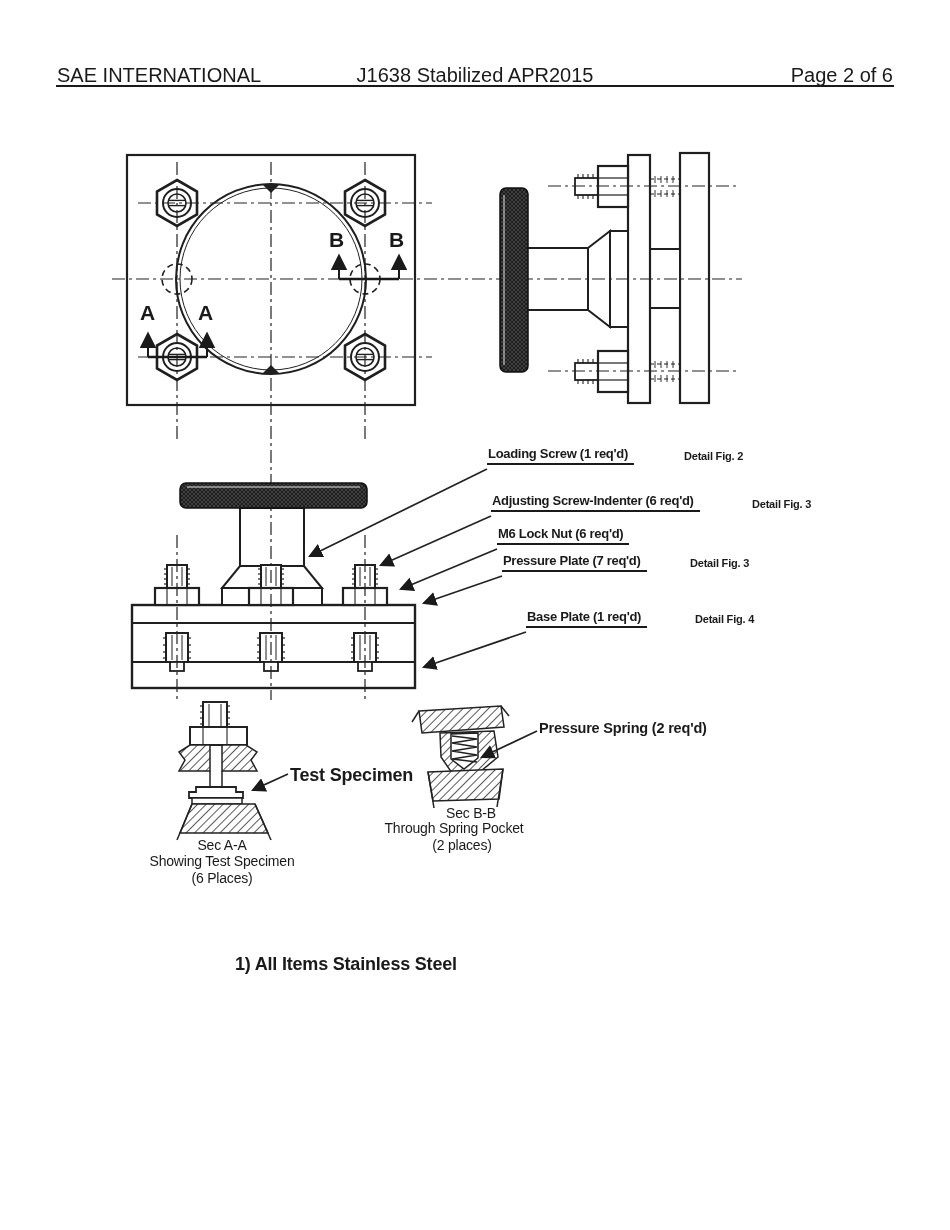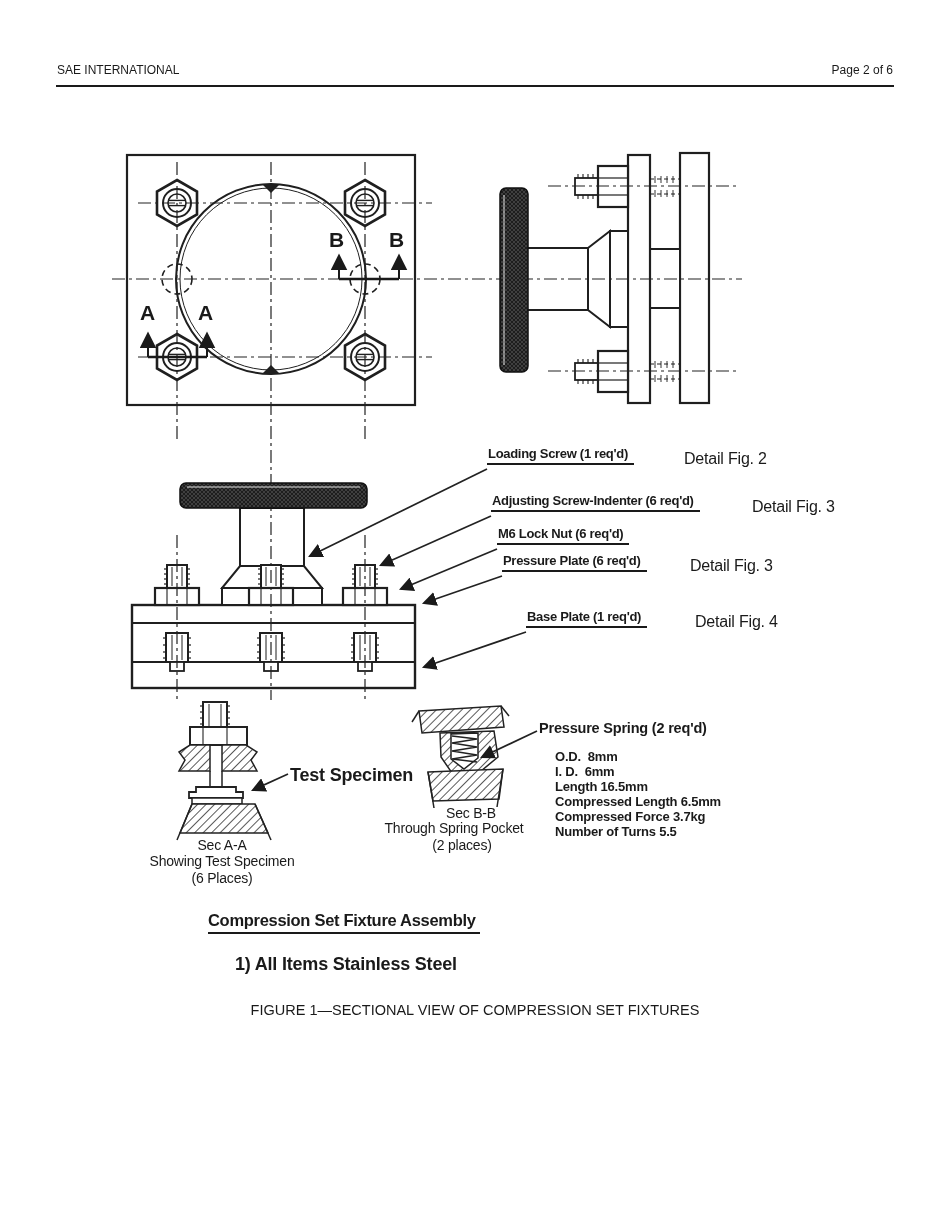--- a/index.html
+++ b/index.html
@@ -1,39 +1,40 @@
 <!DOCTYPE html>
 <html><head>
 <meta charset="utf-8">
 <style>
   html,body{margin:0;padding:0;background:#ffffff;}
   #page{position:relative;width:950px;height:1230px;background:#ffffff;overflow:hidden;
         font-family:"Liberation Sans",sans-serif;color:#1a1a1a;}
   #drawing{position:absolute;left:0;top:0;width:950px;height:1230px;}
   .t{position:absolute;white-space:nowrap;color:#1a1a1a;line-height:1.15;}
-  .hdr{font-size:12px;}
+  .hdr{font-size:20px;}
   .rule{position:absolute;left:56px;right:56px;top:85px;height:2px;background:#1a1a1a;}
   .secletter{font-size:21px;font-weight:bold;letter-spacing:-0.5px;}
   .callout{font-size:13px;font-weight:bold;letter-spacing:-0.3px;
            border-bottom:2px solid #1a1a1a;padding:0 6px 1px 1px;}
-  .detail{font-size:16px;font-weight:normal;letter-spacing:-0.2px;}
+  .detail{font-size:11px;font-weight:bold;letter-spacing:-0.2px;}
   .lbl13{font-size:18px;font-weight:bold;letter-spacing:-0.2px;}
   .lbl14{font-size:14px;font-weight:normal;letter-spacing:-0.2px;}
   .ctr{text-align:center;}
   .spec{font-size:13px;font-weight:bold;letter-spacing:-0.2px;line-height:15px;white-space:pre;}
   .asmtitle{font-size:16.5px;font-weight:bold;letter-spacing:-0.3px;
             border-bottom:2px solid #1a1a1a;padding:0 4px 2px 0;}
   .caption{font-size:14.5px;}
 </style>
 </head>
 <body>
 
 <div id="page">
 
   <div class="t hdr" style="left:57px;top:64px;">SAE INTERNATIONAL</div>
+  <div class="t hdr ctr" style="left:0;width:950px;top:64px;">J1638 Stabilized APR2015</div>
   <div class="t hdr" style="right:57px;top:64px;">Page 2 of 6</div>
   <div class="rule"></div>
 
   <svg id="drawing" viewBox="0 0 950 1230">
     <defs>
       <marker id="arr" viewBox="0 0 10 10" refX="8.5" refY="5" markerWidth="8.5" markerHeight="8.5" orient="auto">
         <path d="M0,0 L10,5 L0,10 Z" fill="#1a1a1a"></path>
       </marker>
       <pattern id="hatch" width="6" height="6" patternUnits="userSpaceOnUse" patternTransform="rotate(45)">
         <rect width="6" height="6" fill="#ffffff"></rect>
@@ -267,42 +268,32 @@
   <div class="t secletter" style="left:389px;top:228px;">B</div>
 
   <div class="t callout" style="left:487px;top:447px;">Loading Screw (1 req'd)</div>
   <div class="t detail" style="left:684px;top:450px;">Detail  Fig. 2</div>
 
   <div class="t callout" style="left:491px;top:494px;">Adjusting Screw-Indenter (6 req'd)</div>
   <div class="t detail" style="left:752px;top:498px;">Detail  Fig. 3</div>
 
   <div class="t callout" style="left:497px;top:527px;">M6 Lock Nut (6 req'd)</div>
 
-  <div class="t callout" style="left:502px;top:554px;">Pressure Plate (6 req'd)</div>
+  <div class="t callout" style="left:502px;top:554px;">Pressure Plate (7 req'd)</div>
   <div class="t detail" style="left:690px;top:557px;">Detail  Fig. 3</div>
 
   <div class="t callout" style="left:526px;top:610px;">Base Plate (1 req'd)</div>
   <div class="t detail" style="left:684px;top:613px;padding-left:11px;">Detail  Fig. 4</div>
 
   <div class="t lbl13" style="left:290px;top:765px;">Test Specimen</div>
   <div class="t lbl14 ctr" style="left:172px;width:100px;top:837px;">Sec A-A</div>
   <div class="t lbl14 ctr" style="left:126px;width:192px;top:853px;">Showing Test Specimen</div>
   <div class="t lbl14 ctr" style="left:170px;width:104px;top:870px;">(6 Places)</div>
 
   <div class="t lbl14 ctr" style="left:421px;width:100px;top:805px;">Sec B-B</div>
   <div class="t lbl14 ctr" style="left:366px;width:176px;top:820px;">Through Spring Pocket</div>
   <div class="t lbl14 ctr" style="left:412px;width:100px;top:837px;">(2 places)</div>
 
   <div class="t lbl13" style="left:539px;top:720px;font-size:14.5px;">Pressure Spring (2 req'd)</div>
-  <div class="t" style="left:555px;top:749px;">
-    <div class="spec">O.D.  8mm</div>
-    <div class="spec">I. D.  6mm</div>
-    <div class="spec">Length 16.5mm</div>
-    <div class="spec">Compressed Length 6.5mm</div>
-    <div class="spec">Compressed Force 3.7kg</div>
-    <div class="spec">Number of Turns 5.5</div>
-  </div>
-
-  <div class="t asmtitle" style="left:208px;top:911px;">Compression Set Fixture Assembly</div>
+
   <div class="t lbl13" style="left:235px;top:954px;">1) All Items Stainless Steel</div>
-  <div class="t caption ctr" style="left:0;width:950px;top:1002px;">FIGURE 1—SECTIONAL VIEW OF COMPRESSION SET FIXTURES</div>
 
 </div>
 
 </body></html>

